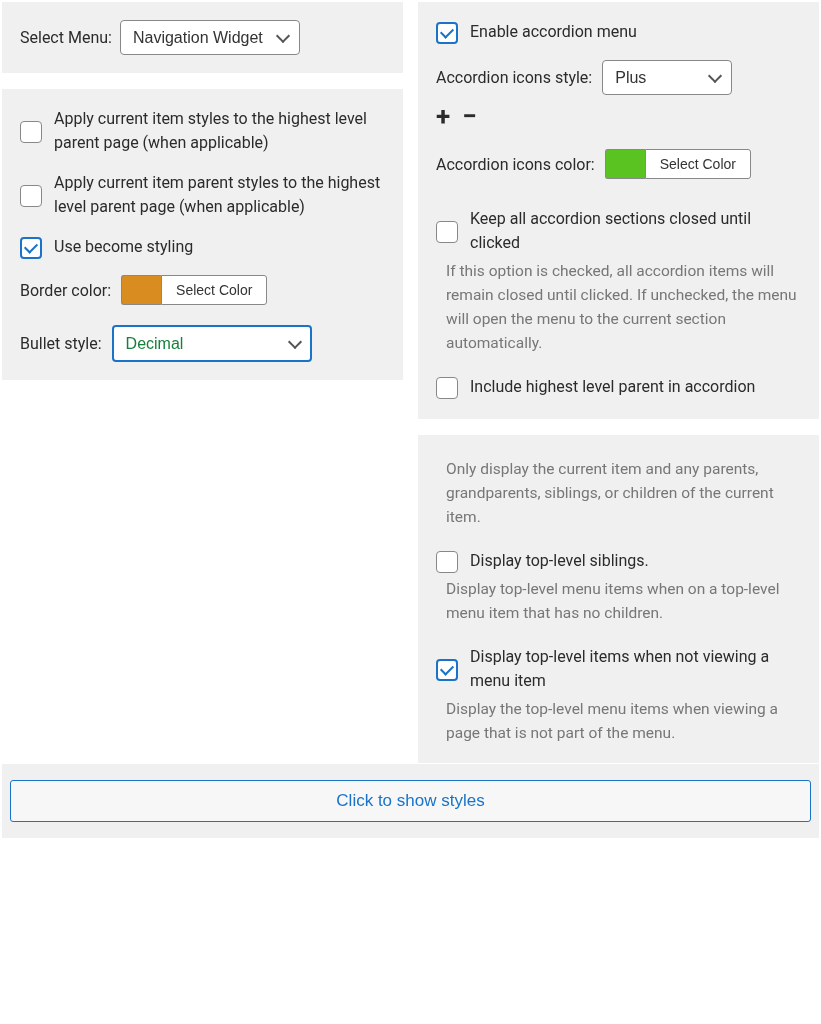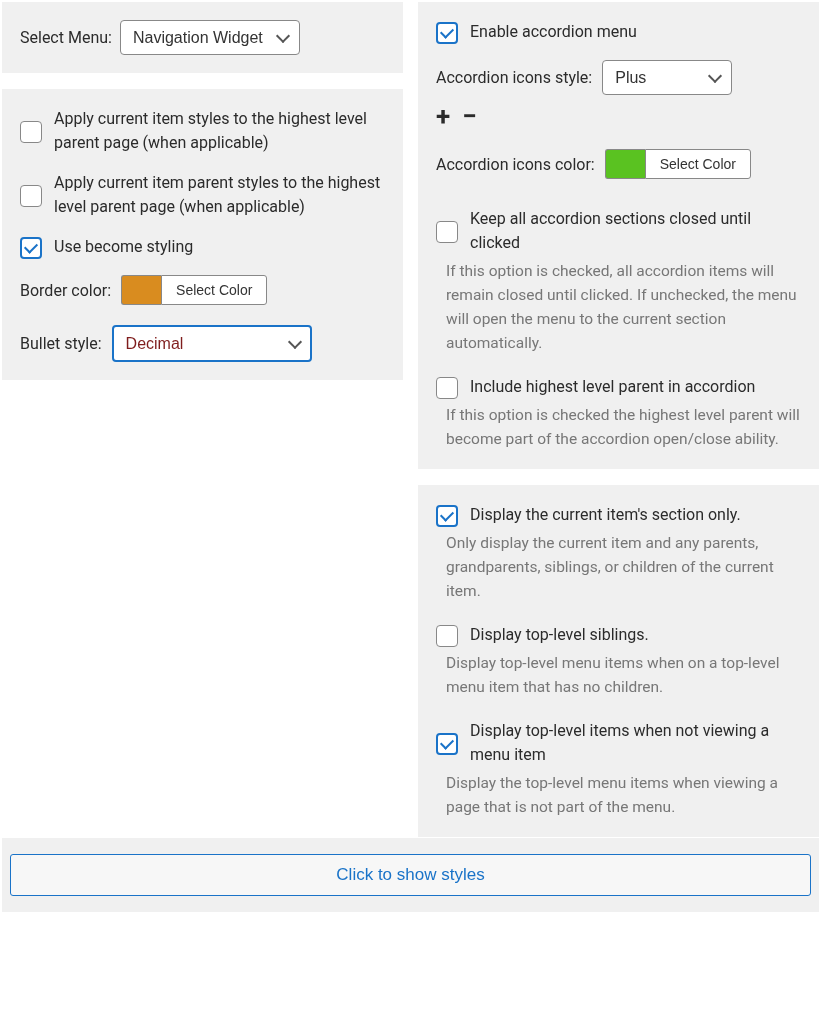--- a/index.html
+++ b/index.html
@@ -5,21 +5,21 @@
     * { box-sizing: border-box; margin: 0; padding: 0; }
     body { font-family: -apple-system, BlinkMacSystemFont, "Segoe UI", Roboto, "Helvetica Neue", Arial, sans-serif; font-size: 16px; color: #333; background: #fff; width: 821px; padding: 2px; }
     .columns { display: flex; gap: 15px; align-items: flex-start; }
     .col { flex: 1; display: flex; flex-direction: column; gap: 16px; }
     .panel { background: #f0f0f0; padding: 18px; }
     .label { color: #2b2b2b; font-size: 16px; }
     .row { display: flex; align-items: center; gap: 8px; margin-bottom: 0; }
     .select { background: #fff; border: 1px solid #888; border-radius: 4px; padding: 8px 36px 8px 12px; font-size: 16px; color: #333; appearance: none; cursor: pointer; position: relative; }
     .select-wrap { position: relative; display: inline-block; }
     .select-wrap::after { content: ""; position: absolute; right: 12px; top: 50%; width: 8px; height: 8px; border-right: 2px solid #555; border-bottom: 2px solid #555; transform: translateY(-70%) rotate(45deg); pointer-events: none; }
-    .select-focus { border: 2px solid #1a73c8; outline: none; color: #7f1d1d; }
+    .select-focus { border: 2px solid #1a73c8; outline: none; color: #15803d; }
     .checkbox-line { display: flex; align-items: center; gap: 12px; margin-bottom: 16px; }
     .checkbox-line:last-child { margin-bottom: 0; }
     .checkbox { width: 22px; height: 22px; min-width: 22px; border: 1px solid #888; border-radius: 4px; background: #fff; display: inline-flex; align-items: center; justify-content: center; cursor: pointer; flex-shrink: 0; margin-top: 1px; }
     .checkbox.checked { border: 2px solid #1a73c8; }
     .checkbox.checked::after { content: ""; width: 10px; height: 6px; border-left: 2.5px solid #1a73c8; border-bottom: 2.5px solid #1a73c8; transform: rotate(-45deg) translate(1px,-1px); }
     .checkbox-label { color: #2b2b2b; font-size: 16px; line-height: 1.5; }
     .color-picker { display: inline-flex; border-radius: 7px; }
     .swatch { width: 40px; height: 30px; border: 1px solid #888; border-right: none; border-radius: 3px 0 0 3px; }
     .swatch-orange { background: #d98c1f; }
     .swatch-green { background: #5ac221; }
@@ -117,30 +117,25 @@
           <span class="checkbox-label">Keep all accordion sections closed until clicked</span>
         </div>
         <div class="desc desc-indent">If this option is checked, all accordion items will remain closed until clicked. If unchecked, the menu will open the menu to the current section automatically.</div>
       </div>
 
       <div class="group">
         <div class="checkbox-line" style="margin-bottom:2px;">
           <span class="checkbox"></span>
           <span class="checkbox-label">Include highest level parent in accordion</span>
         </div>
-        <div class="desc desc-indent">If this option is checked the highest level parent will become part of the accordion open/close ability.</div>
       </div>
     </div>
 
     <div class="panel">
       <div class="group">
-        <div class="checkbox-line" style="margin-bottom:2px;">
-          <span class="checkbox checked"></span>
-          <span class="checkbox-label">Display the current item's section only.</span>
-        </div>
         <div class="desc desc-indent">Only display the current item and any parents, grandparents, siblings, or children of the current item.</div>
       </div>
 
       <div class="group">
         <div class="checkbox-line" style="margin-bottom:2px;">
           <span class="checkbox"></span>
           <span class="checkbox-label">Display top-level siblings.</span>
         </div>
         <div class="desc desc-indent">Display top-level menu items when on a top-level menu item that has no children.</div>
       </div>

